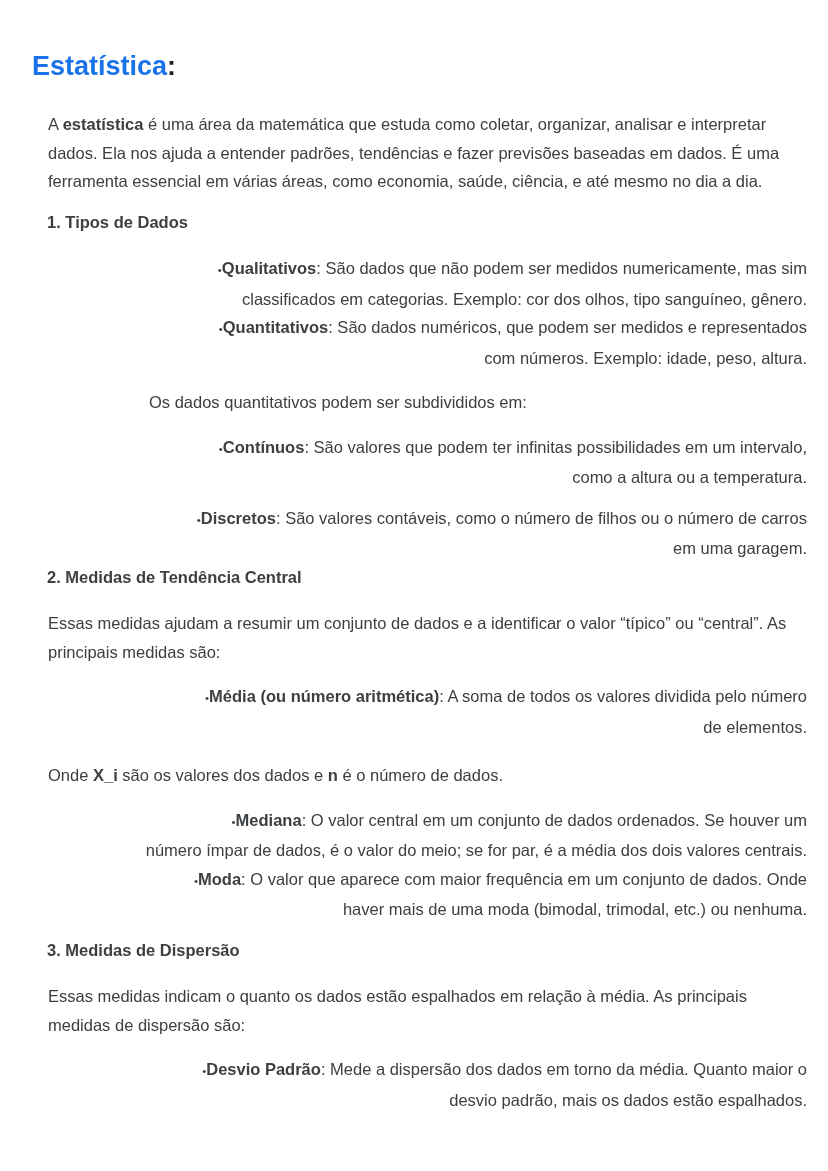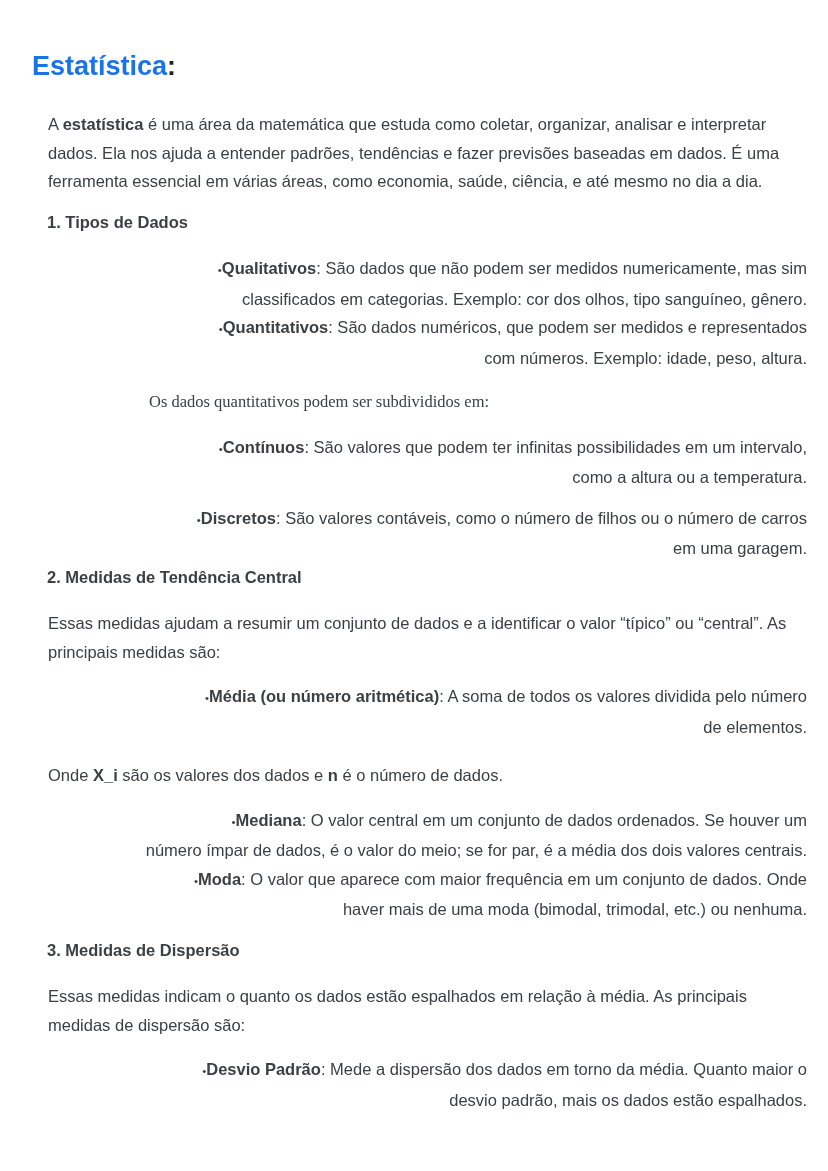--- a/index.html
+++ b/index.html
@@ -26,21 +26,21 @@
   }
   .title .colon {
     color: #202124;
   }
   .block { margin: 0; }
   .heading {
     font-weight: 700;
     margin: 0 0 18px 15px;
   }
   .paragraph { margin: 16px; }
-  .indent { padding-left: 101px; font-family: Liberation Serif, serif; }
+  .indent { padding-left: 101px; }
   .bullet { padding-left: 101px; text-align: right; }
   .gap-sm { margin-bottom: 12px; }
   .gap-lg { margin-bottom: 20px; }
   .marker {
     display: inline-block;
     width: 56px;
     padding-left: 20px;
     box-sizing: border-box;
     font-size: 11.5px;
     color: #3c4043;

